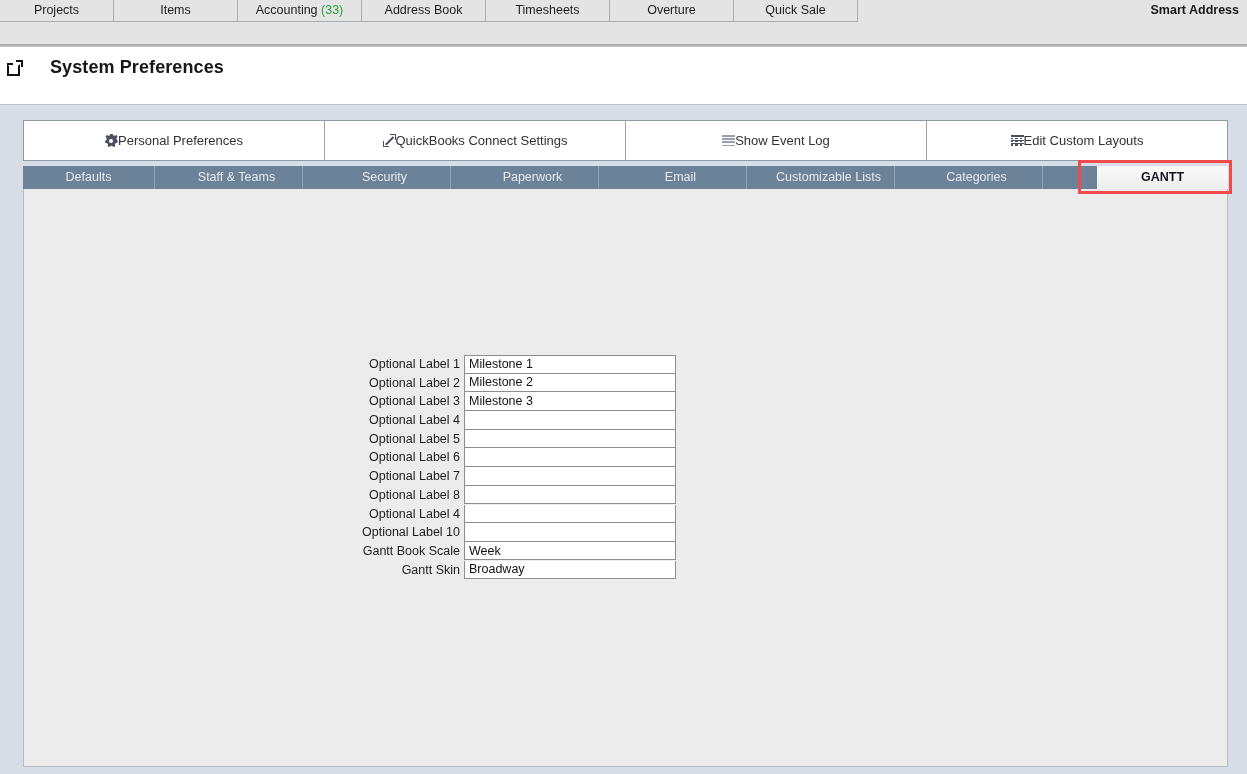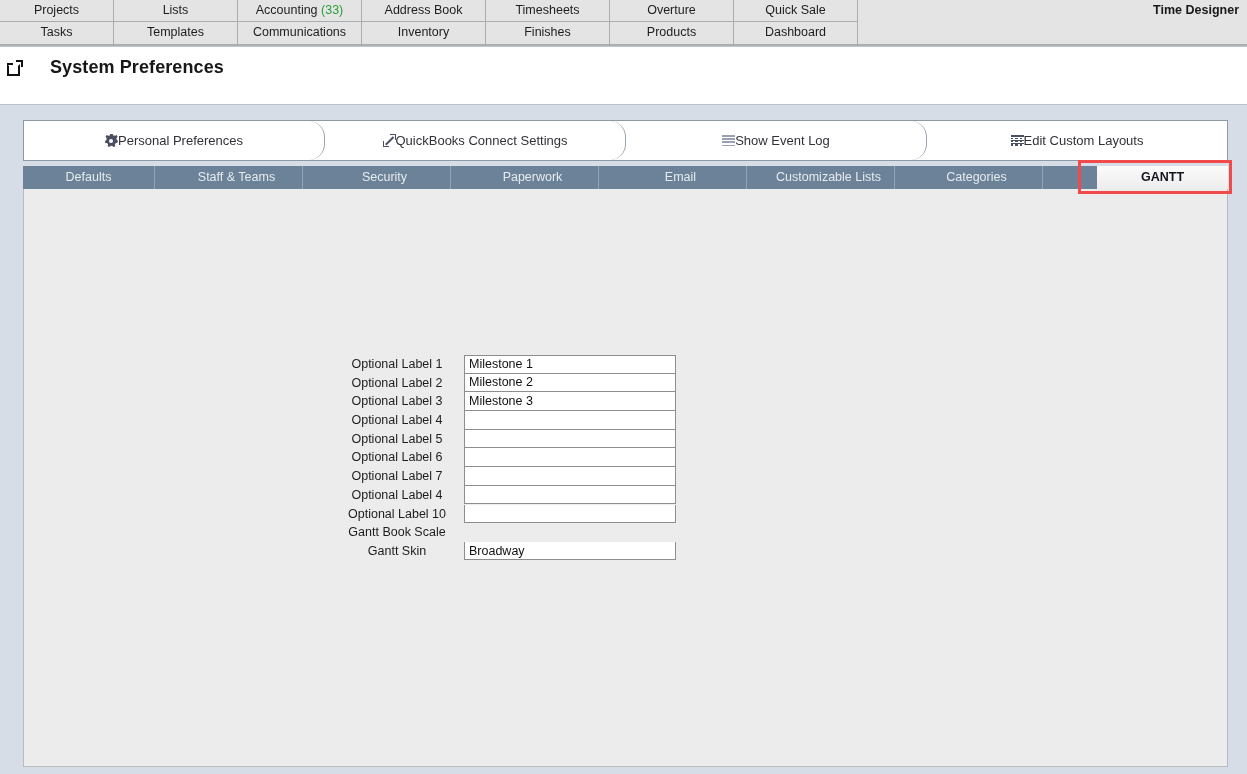--- a/index.html
+++ b/index.html
@@ -142,21 +142,20 @@
     flex: 1 1 0;
     display: flex;
     align-items: center;
     justify-content: center;
     font-size: 13px;
     color: #31313a;
     border-right: 1px solid #9aa3ae;
     box-sizing: border-box;
     background: #ffffff;
     cursor: pointer;
-    border-radius: 16px;
   }
   .tabbtn:last-child { border-right: none; }
 
   .ic-gear-sm { width: 13px; height: 13px; position: relative; }
   .ic-gear-sm:before {
     content: "";
     position: absolute; left: 0; top: 0;
     width: 13px; height: 13px;
     background: #4a4f63;
     clip-path: polygon(40% 0%, 60% 0%, 64% 12%, 78% 14%, 90% 8%, 97% 22%, 88% 33%, 92% 46%, 100% 52%, 96% 68%, 83% 70%, 76% 82%, 80% 95%, 64% 100%, 55% 90%, 42% 92%, 34% 100%, 20% 92%, 24% 79%, 15% 70%, 2% 70%, 0% 53%, 11% 46%, 13% 32%, 4% 22%, 13% 8%, 26% 14%, 37% 11%);
@@ -277,25 +276,25 @@
     left: 322px; top: 166px;
     width: 682px;
   }
   .frow {
     display: flex;
     align-items: flex-start;
     height: 18.7px;
   }
   .flabel {
     width: 118px;
-    text-align: center;
+    text-align: right;
     font-size: 12.5px;
     color: #1d1d1d;
     line-height: 18.7px;
-    padding-right: 16px;
+    padding-right: 4px;
     box-sizing: border-box;
     white-space: nowrap;
   }
   .finput {
     width: 212px;
     height: 18.5px;
     background: #ffffff;
     border: 1px solid #8d8d8d;
     box-sizing: border-box;
     font-size: 12.5px;
@@ -308,41 +307,32 @@
   }
   .frow + .frow .finput { border-top: none; }
 </style>
 </head>
 <body>
 
 <div class="topbar">
   <div class="navgrid">
     <div class="navrow row1" id="navrow1">
         <div class="navcell"><span>Projects</span></div>
-        <div class="navcell"><span>Lists</span></div>
+        <div class="navcell"><span>Items</span></div>
         <div class="navcell"><span>Accounting</span><span class="badge" style="color: rgb(46, 158, 62);"> (33)</span></div>
         <div class="navcell"><span>Address Book</span></div>
         <div class="navcell"><span>Timesheets</span></div>
         <div class="navcell"><span>Overture</span></div>
         <div class="navcell"><span>Quick Sale</span></div>
       </div>
-    <div class="navrow row2" id="navrow2">
-        <div class="navcell"><span>Tasks</span></div>
-        <div class="navcell"><span>Templates</span></div>
-        <div class="navcell"><span>Communications</span></div>
-        <div class="navcell"><span>Inventory</span></div>
-        <div class="navcell"><span>Finishes</span></div>
-        <div class="navcell"><span>Products</span></div>
-        <div class="navcell"><span>Dashboard</span></div>
-      </div>
   </div>
 
   <div class="topright">
 
-    <div class="smart-designer">Time Designer</div>
+    <div class="smart-designer">Smart Address</div>
 
   </div>
 </div>
 
 <div class="page-header">
   <span class="popout-ic">
     <span class="box"></span>
     <span class="box2"></span>
     <span class="arwh"></span>
   </span>
@@ -416,29 +406,34 @@
         </div>
         <div class="frow">
           <div class="flabel">Optional Label 6</div>
           <input class="finput" type="text" value="" style="">
         </div>
         <div class="frow">
           <div class="flabel">Optional Label 7</div>
           <input class="finput" type="text" value="" style="">
         </div>
         <div class="frow">
+          <div class="flabel">Optional Label 8</div>
+          <input class="finput" type="text" value="" style="">
+        </div>
+        <div class="frow">
           <div class="flabel">Optional Label 4</div>
           <input class="finput" type="text" value="" style="">
         </div>
         <div class="frow">
           <div class="flabel">Optional Label 10</div>
           <input class="finput" type="text" value="" style="">
         </div>
         <div class="frow">
           <div class="flabel">Gantt Book Scale</div>
+          <input class="finput" type="text" value="Week" style="">
         </div>
         <div class="frow">
           <div class="flabel">Gantt Skin</div>
           <input class="finput" type="text" value="Broadway" style="">
         </div>
       </div>
   </div>
 
 </div>
 

